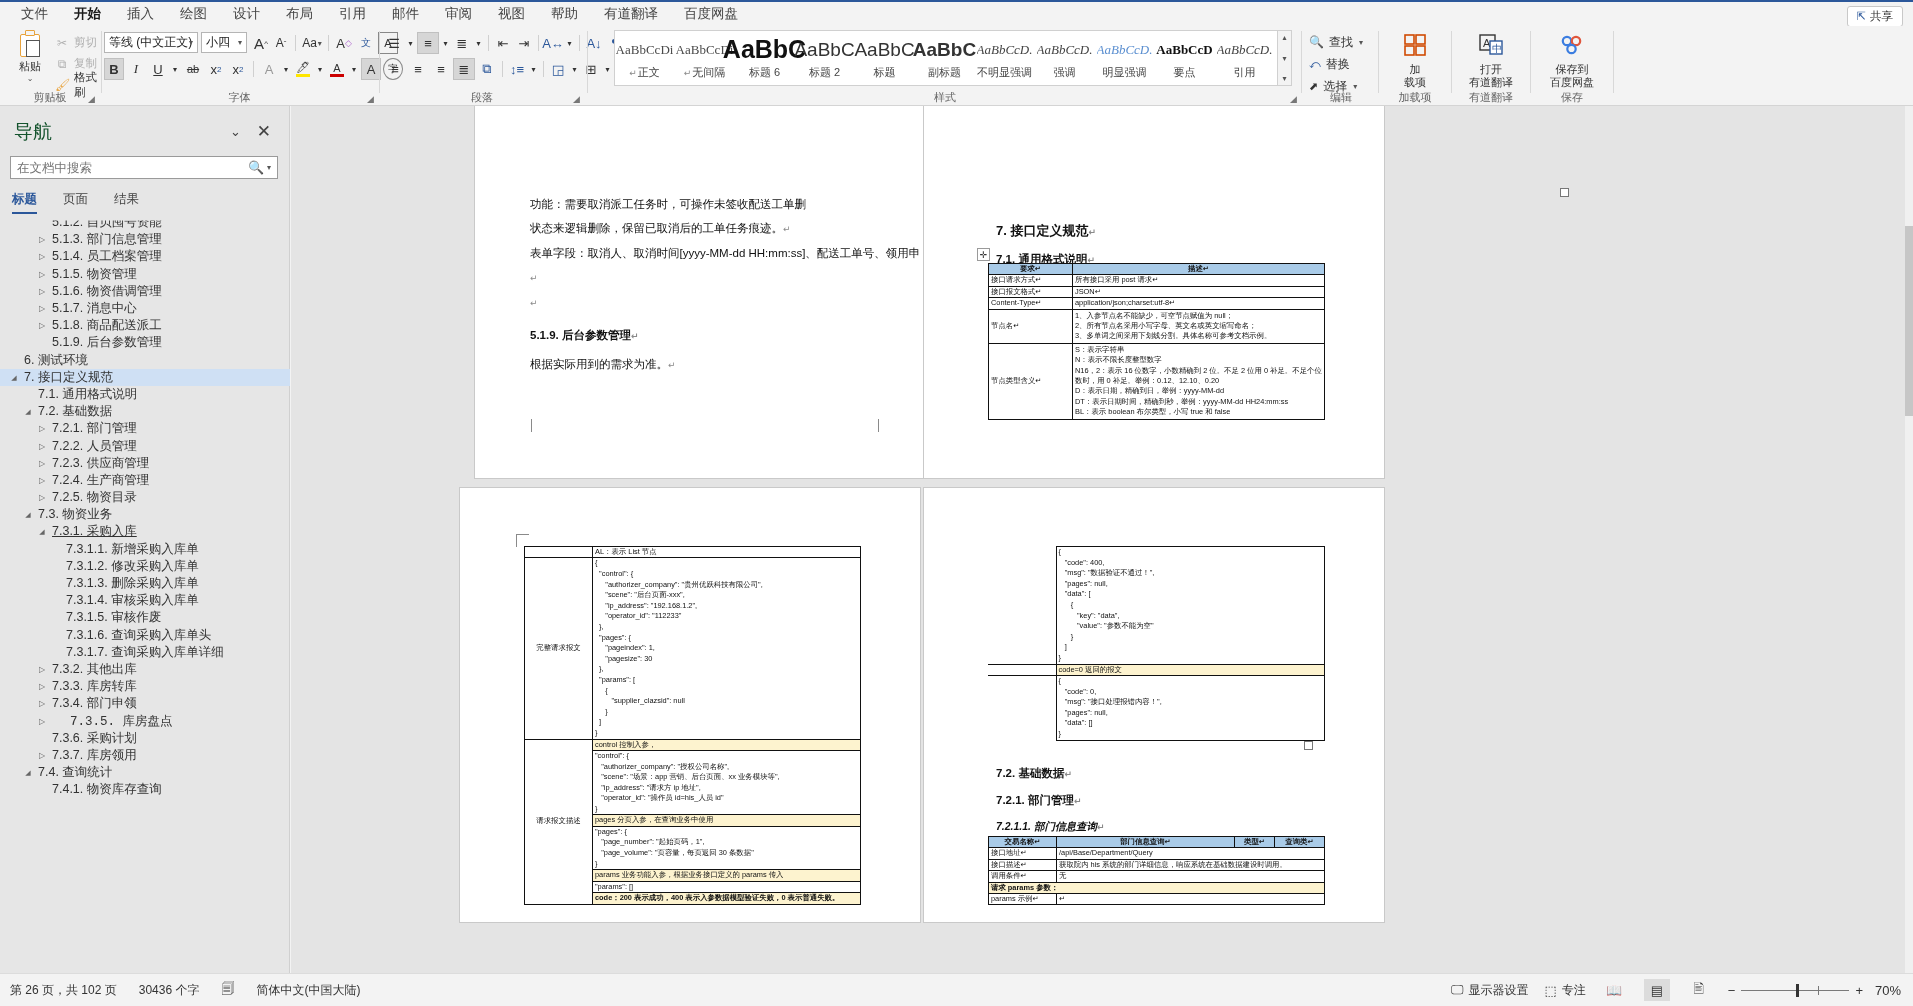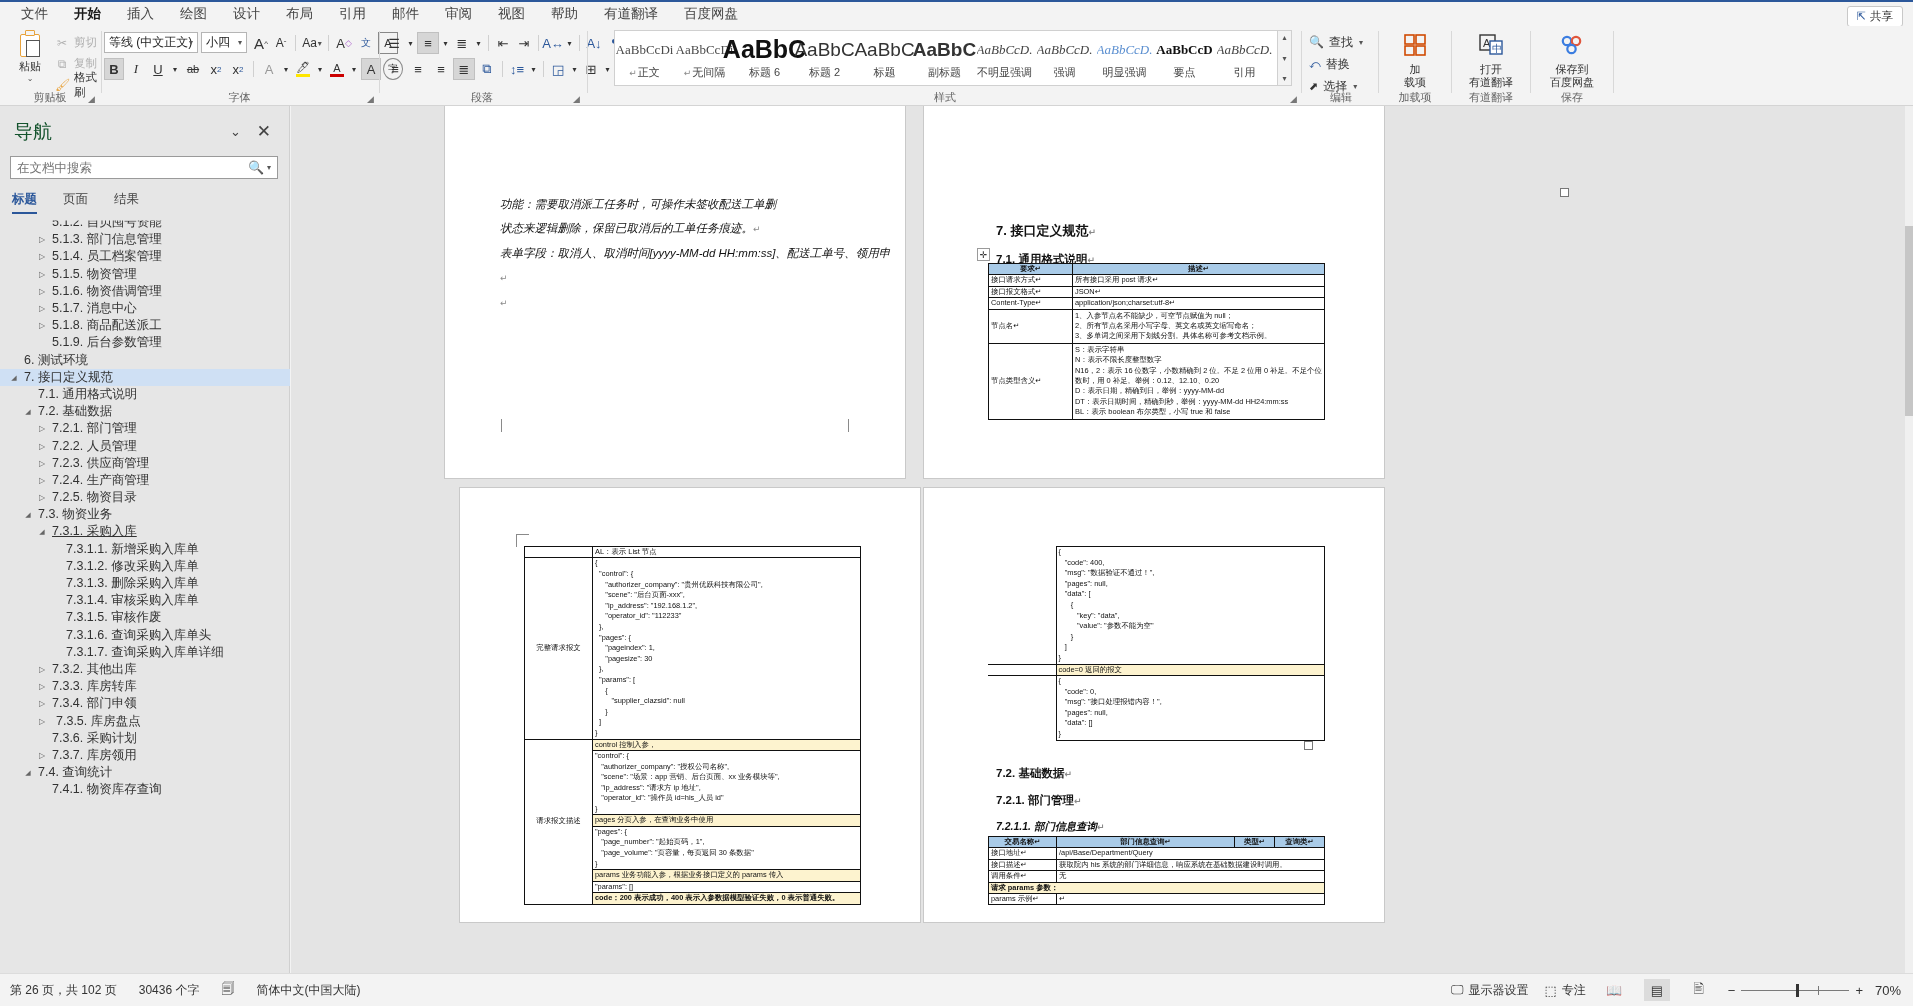--- a/index.html
+++ b/index.html
@@ -588,21 +588,21 @@
         <div class="tnode">
           <span class="tw closed" style="margin-left: 36px;"></span>
           <span style="margin-left: 4px;">7.3.3. 库房转库</span>
         </div>
         <div class="tnode">
           <span class="tw closed" style="margin-left: 36px;"></span>
           <span style="margin-left: 4px;">7.3.4. 部门申领</span>
         </div>
         <div class="tnode">
           <span class="tw closed" style="margin-left: 36px;"></span>
-          <span style="margin-left: 8px;">7.3.5. 库房盘点</span>
+          <span style="margin-left: 22px; font-family: Liberation Mono, monospace;">7.3.5. 库房盘点</span>
         </div>
         <div class="tnode">
           <span class="tw" style="margin-left: 36px;"></span>
           <span style="margin-left: 4px;">7.3.6. 采购计划</span>
         </div>
         <div class="tnode">
           <span class="tw closed" style="margin-left: 36px;"></span>
           <span style="margin-left: 4px;">7.3.7. 库房领用</span>
         </div>
         <div class="tnode">
@@ -611,33 +611,39 @@
         </div>
         <div class="tnode">
           <span class="tw" style="margin-left: 36px;"></span>
           <span style="margin-left: 4px;">7.4.1. 物资库存查询</span>
         </div>
       </div>
   </div>
 
   <div class="docarea">
 
-    <div class="page" style="left:154px; top:-62px; width:460px; height:434px;font-style:italic;">
+    <div class="page" style="left:184px; top:-62px; width:460px; height:434px;">
       <div class="dtext" style="position:absolute;left:55px;top:148px;width:390px;">
         <div class="para">
           <span>功能：需要取消派工任务时，可操作未签收配送工单删</span>
         </div>
         <div class="para">
           <span>状态来逻辑删除，保留已取消后的工单任务痕迹。</span><span class="pmark">↵</span>
         </div>
         <div class="para">
           <span>表单字段：取消人、取消时间[yyyy-MM-dd HH:mm:ss]、配送工单号、领用申</span>
         </div>
         <div class="para"><span class="pmark">↵</span></div>
         <div class="para"><span class="pmark">↵</span></div>
+        <div class="para h2" style="margin-top:8px;">
+          <span>5.1.9. 后台参数管理</span><span class="pmark">↵</span>
+        </div>
+        <div class="para" style="margin-top:4px;">
+          <span>根据实际用到的需求为准。</span><span class="pmark">↵</span>
+        </div>
       </div>
       <div class="crop-mark" style="left:56px;bottom:46px;width:1px;height:13px;"></div>
       <div class="crop-mark" style="right:56px;bottom:46px;width:1px;height:13px;"></div>
     </div>
 
     <div class="page" style="left:633px; top:-62px; width:460px; height:434px;">
       <div class="anchor-handle" style="left:53px;top:204px;">✛</div>
       <div class="dtext" style="position:absolute;left:72px;top:178px;width:360px;">
         <div class="h1d">
           <span>7.  接口定义规范</span><span class="pmark">↵</span>

